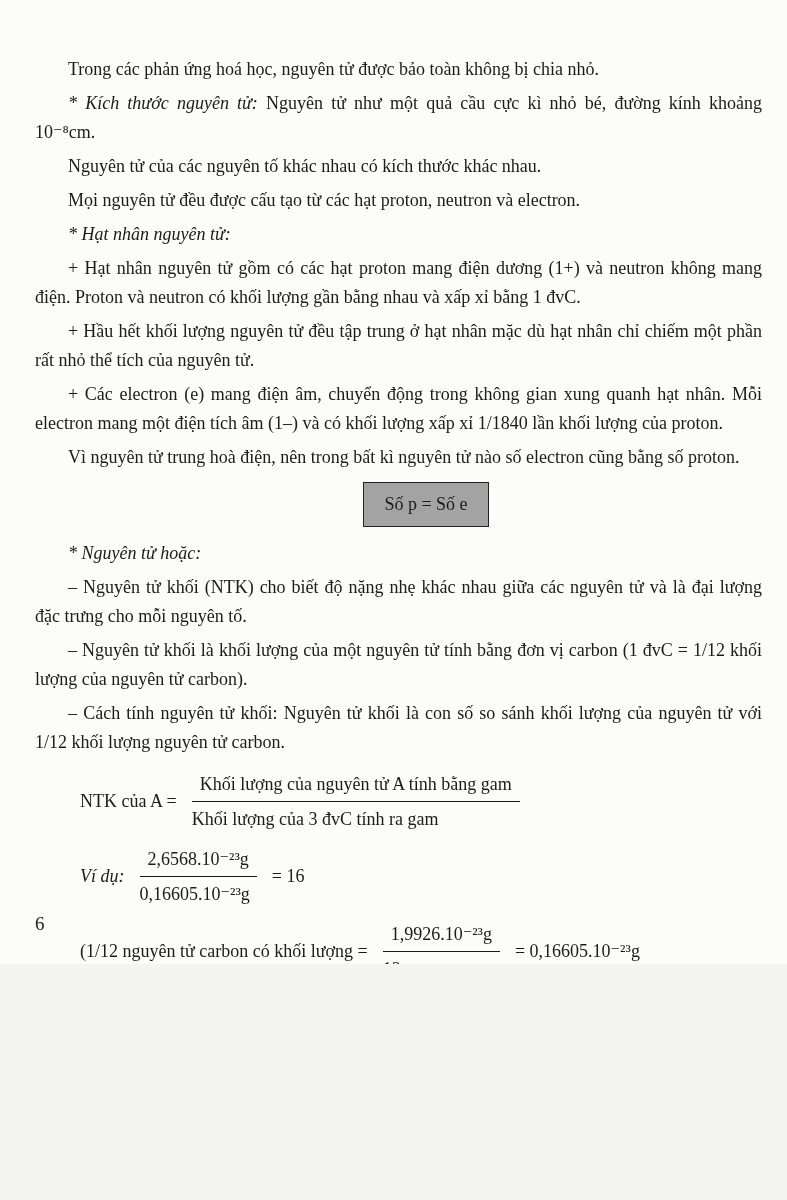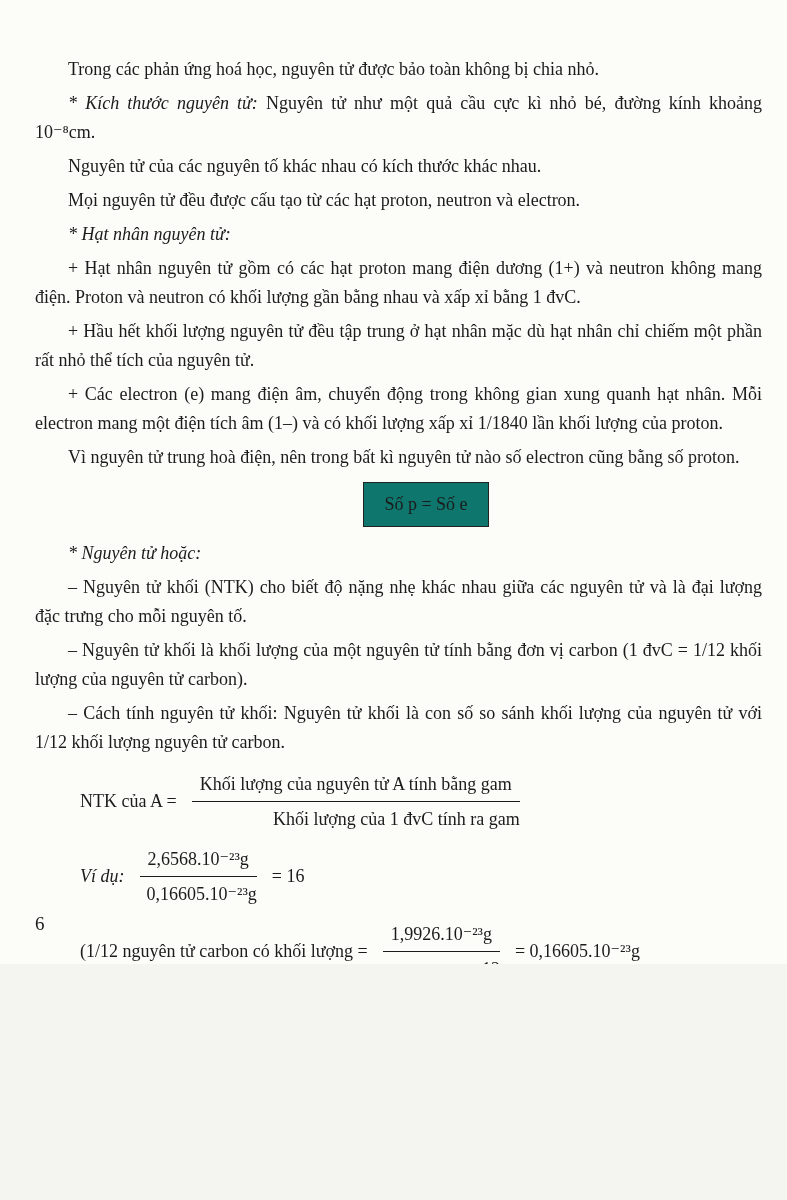--- a/index.html
+++ b/index.html
@@ -27,33 +27,33 @@
   .para em { font-style: italic; margin-top: 20px; }
   .box-row {
     display: flex;
     justify-content: center;
     margin: 10px 0 12px;
   }
   .formula-box {
     border: 1.6px solid #222;
     padding: 7px 20px;
     margin-left: 55px;
-    background: #0f766e;
+    background: #a3a3a3;
   }
   .formula {
     display: flex;
     align-items: center;
     gap: 15px;
     margin: 14px 0 14px 45px;
   }
   .formula em { font-style: italic; }
   .frac {
     display: inline-flex;
     flex-direction: column;
-    align-items: flex-end;
+    align-items: flex-start;
     text-align: center;
     line-height: 26px;
   }
   .frac .num {
     border-bottom: 1.6px solid #1b1b1b;
     padding: 0 8px 4px;
   }
   .frac .den { padding-top: 4px; }
   .tail {
     margin: 2px 0 0 0;
@@ -98,21 +98,21 @@
   <p class="para">– Nguyên tử khối (NTK) cho biết độ nặng nhẹ khác nhau giữa các nguyên tử và là đại lượng đặc trưng cho mỗi nguyên tố.</p>
 
   <p class="para">– Nguyên tử khối là khối lượng của một nguyên tử tính bằng đơn vị carbon (1 đvC = 1/12 khối lượng của nguyên tử carbon).</p>
 
   <p class="para">– Cách tính nguyên tử khối: Nguyên tử khối là con số so sánh khối lượng của nguyên tử với 1/12 khối lượng nguyên tử carbon.</p>
 
   <div class="formula">
     <span>NTK của A =</span>
     <span class="frac">
       <span class="num">Khối lượng của nguyên tử A tính bằng gam</span>
-      <span class="den">Khối lượng của 1 đvC tính ra gam</span>
+      <span class="den">Khối lượng của 3 đvC tính ra gam</span>
     </span>
   </div>
 
   <div class="formula">
     <em>Ví dụ:</em>
     <span class="frac">
       <span class="num">2,6568.10⁻²³g</span>
       <span class="den">0,16605.10⁻²³g</span>
     </span>
     <span>= 16</span>

